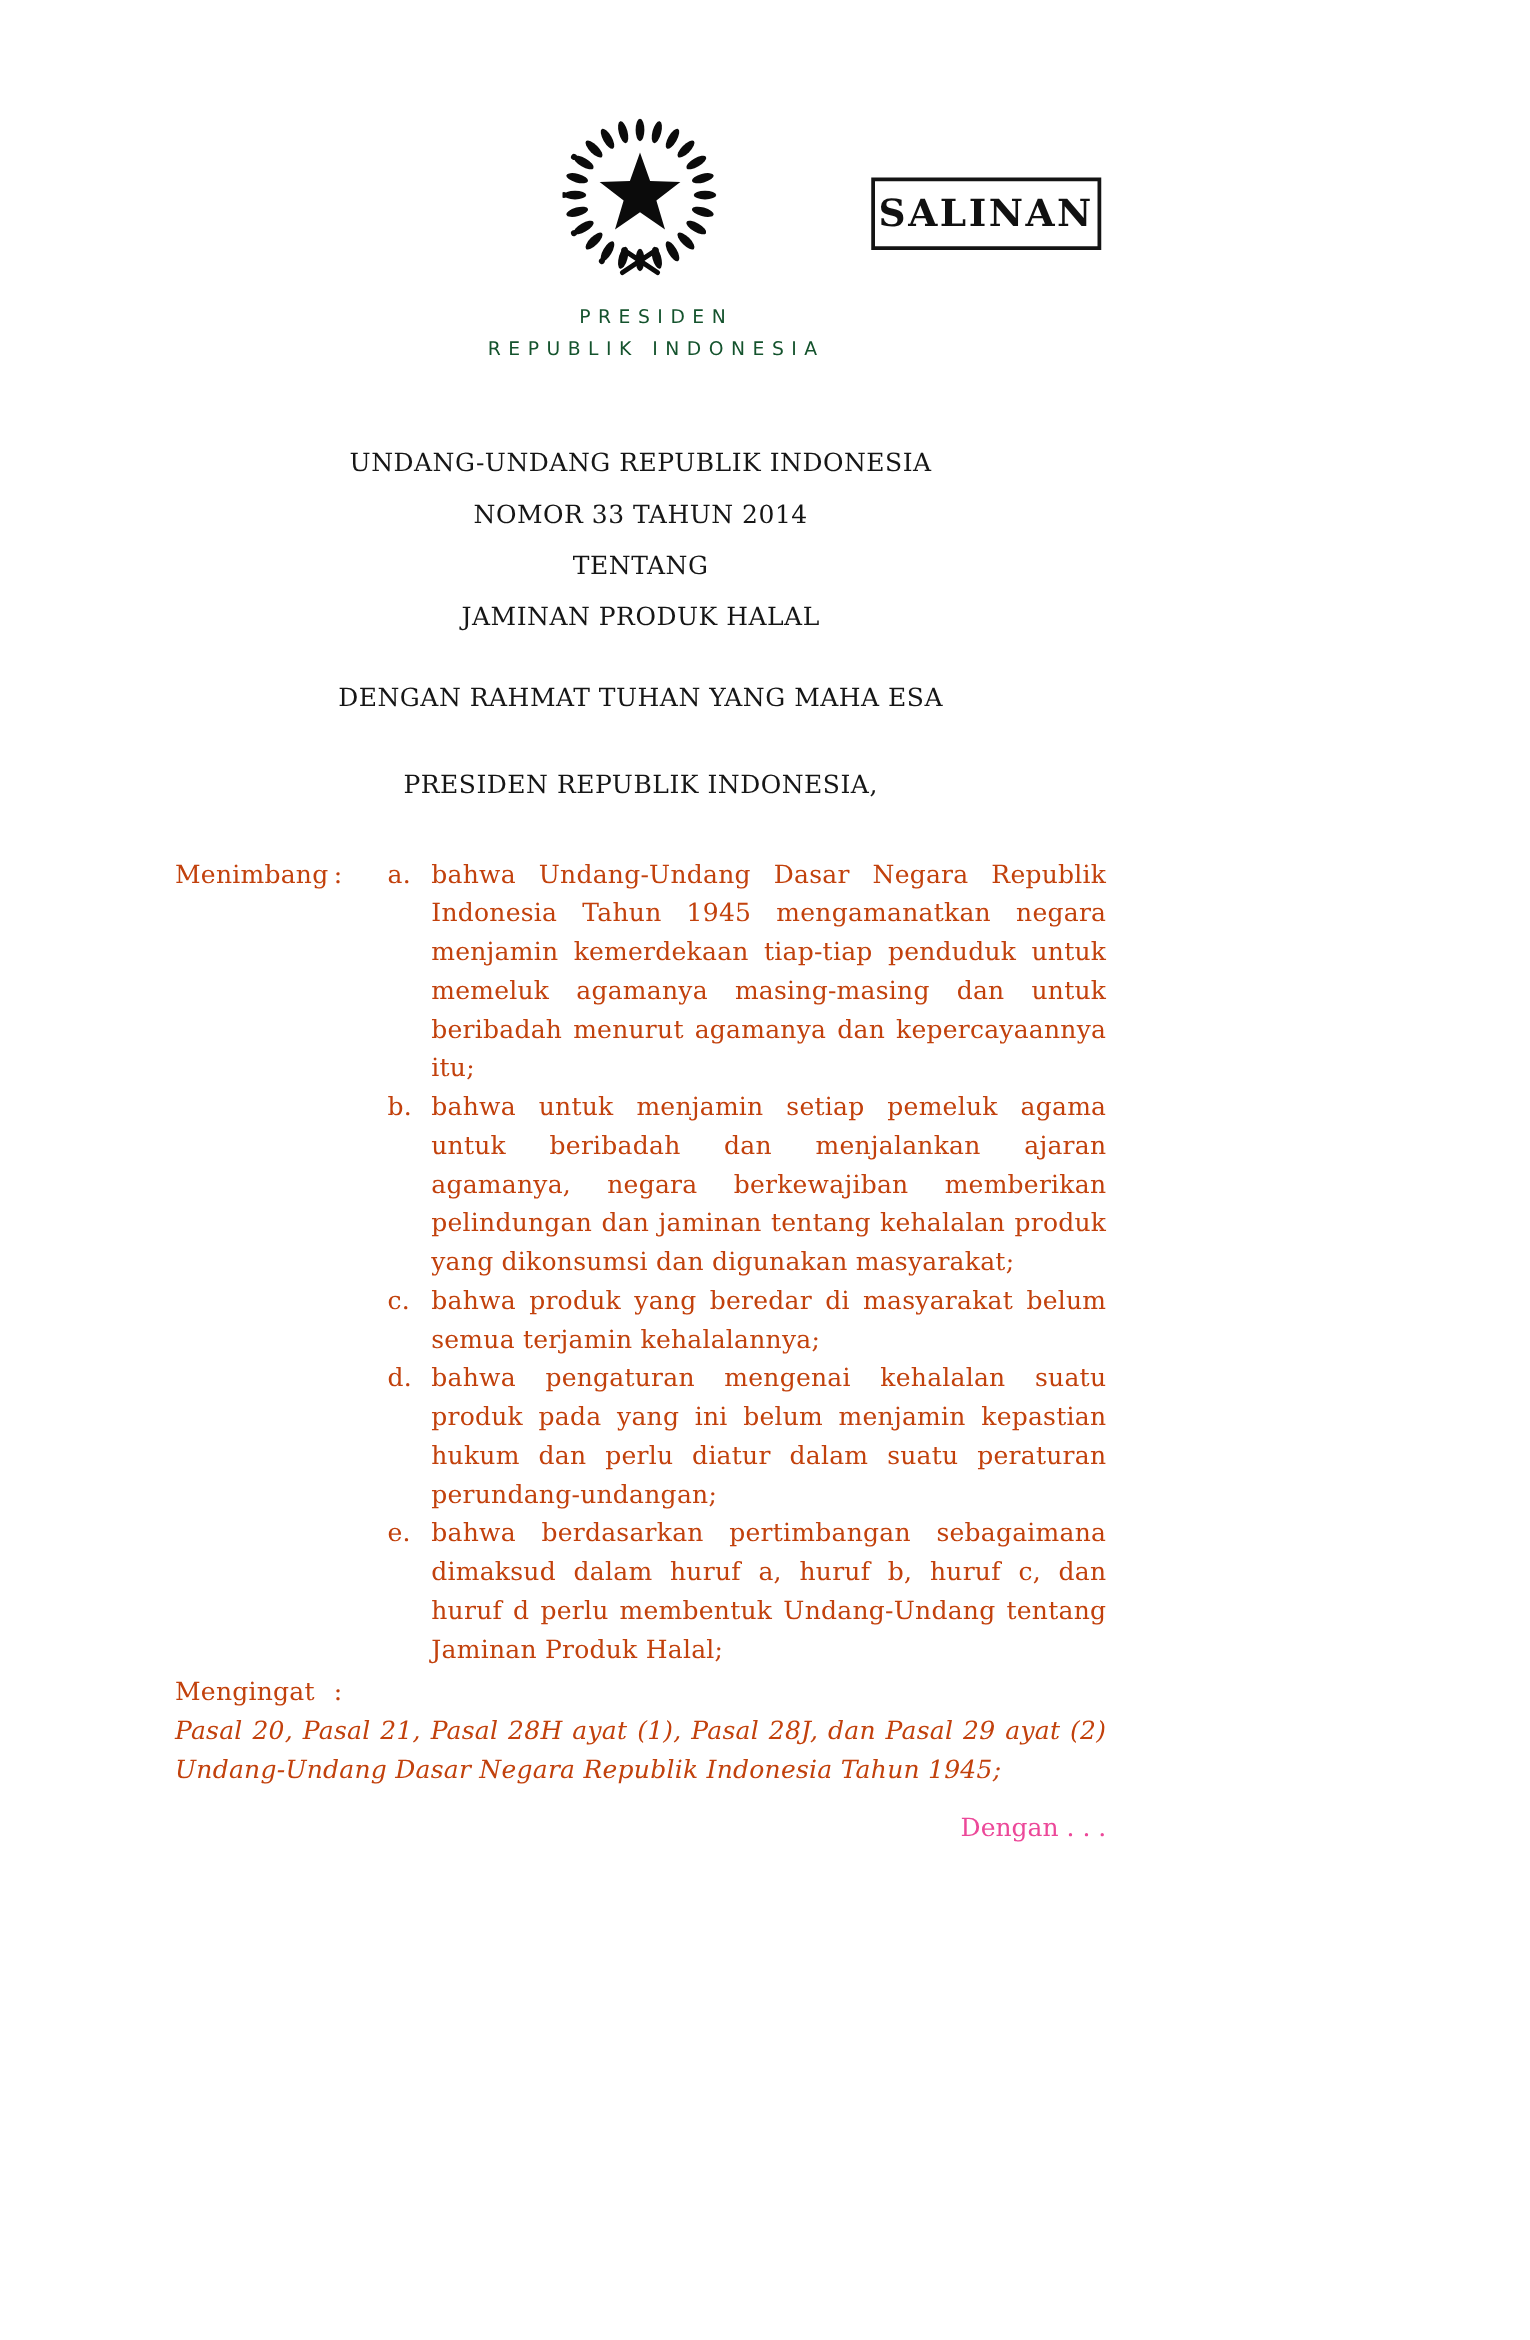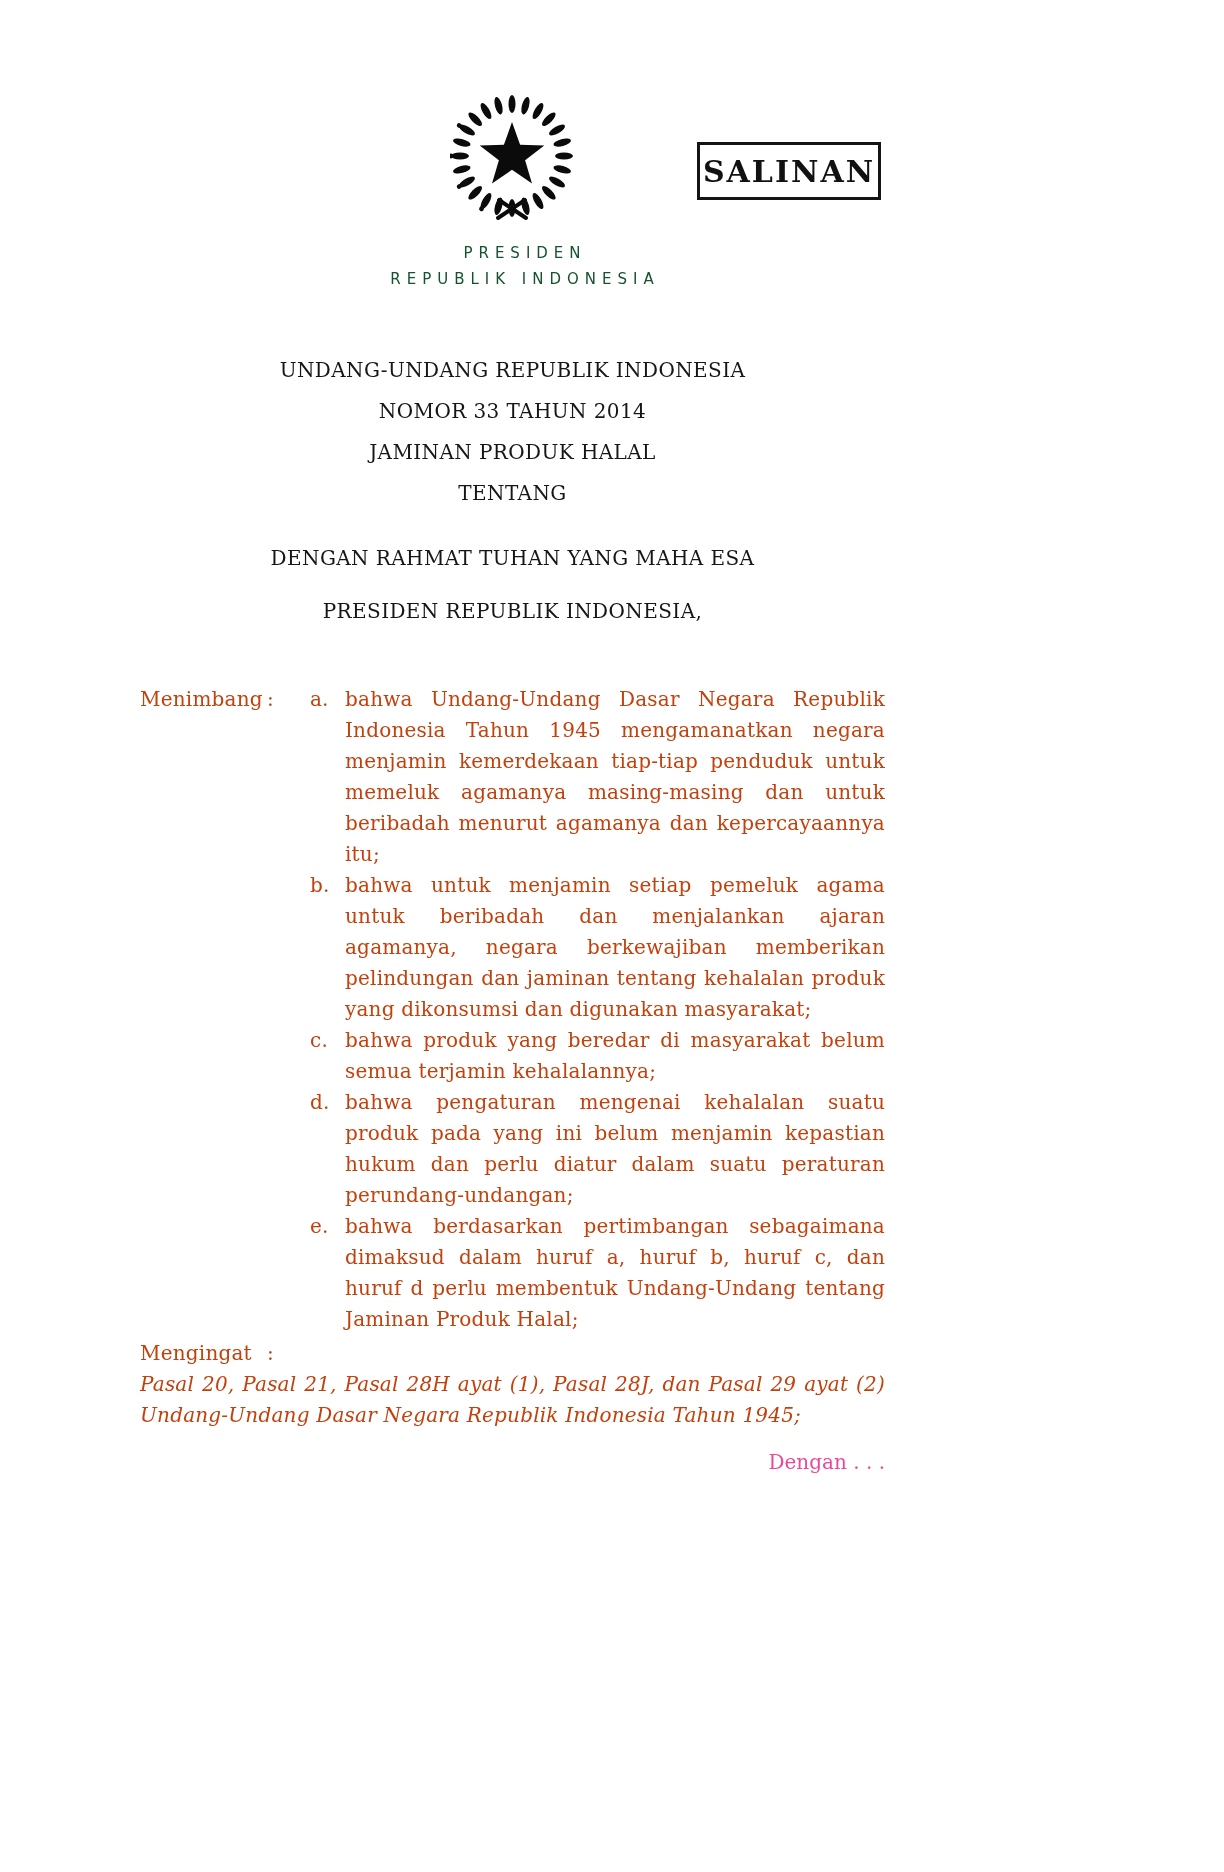--- a/index.html
+++ b/index.html
@@ -54,21 +54,21 @@
   .title-block {
     position: absolute;
     left: 140px; top: 350px; width: 745px;
     text-align: center;
     font-size: 20px;
     letter-spacing: 0.4px;
     color: #161616;
   }
   .title-line { line-height: 41px; }
   .title-line.invocation { margin-top: 24px; }
-  .title-line.authority  { margin-top: 12px; }
+  .title-line.authority  { margin-top: 28px; }
 
   
   .body {
     position: absolute;
     left: 140px; top: 684px; width: 745px;
     font-size: 20px;
     line-height: 31px;
     letter-spacing: 0.2px;
     color: #c2410c;
   }
@@ -144,22 +144,22 @@
     <div>REPUBLIK INDONESIA</div>
   </div>
 
   <div class="salinan-box">
     <span>SALINAN</span>
   </div>
 
   <div class="title-block">
     <div class="title-line">UNDANG-UNDANG REPUBLIK INDONESIA</div>
     <div class="title-line">NOMOR 33 TAHUN 2014</div>
+    <div class="title-line">TENTANG</div>
     <div class="title-line">JAMINAN PRODUK HALAL</div>
-    <div class="title-line">TENTANG</div>
     <div class="title-line invocation">DENGAN RAHMAT TUHAN YANG MAHA ESA</div>
     <div class="title-line authority">PRESIDEN REPUBLIK INDONESIA,</div>
   </div>
 
   <div class="body">
 
     <div class="row">
       <div class="label">
         <span class="word">Menimbang</span>
         <span class="colon">:</span>

